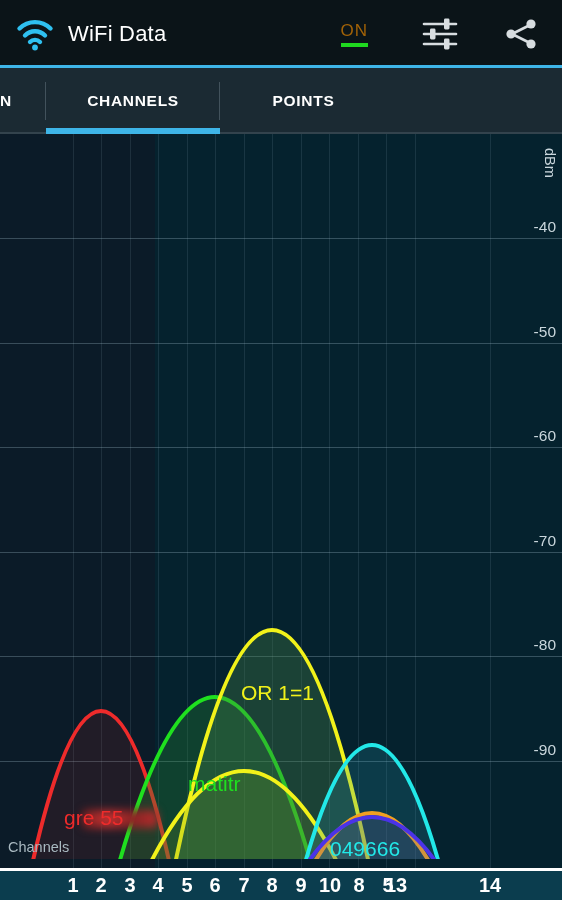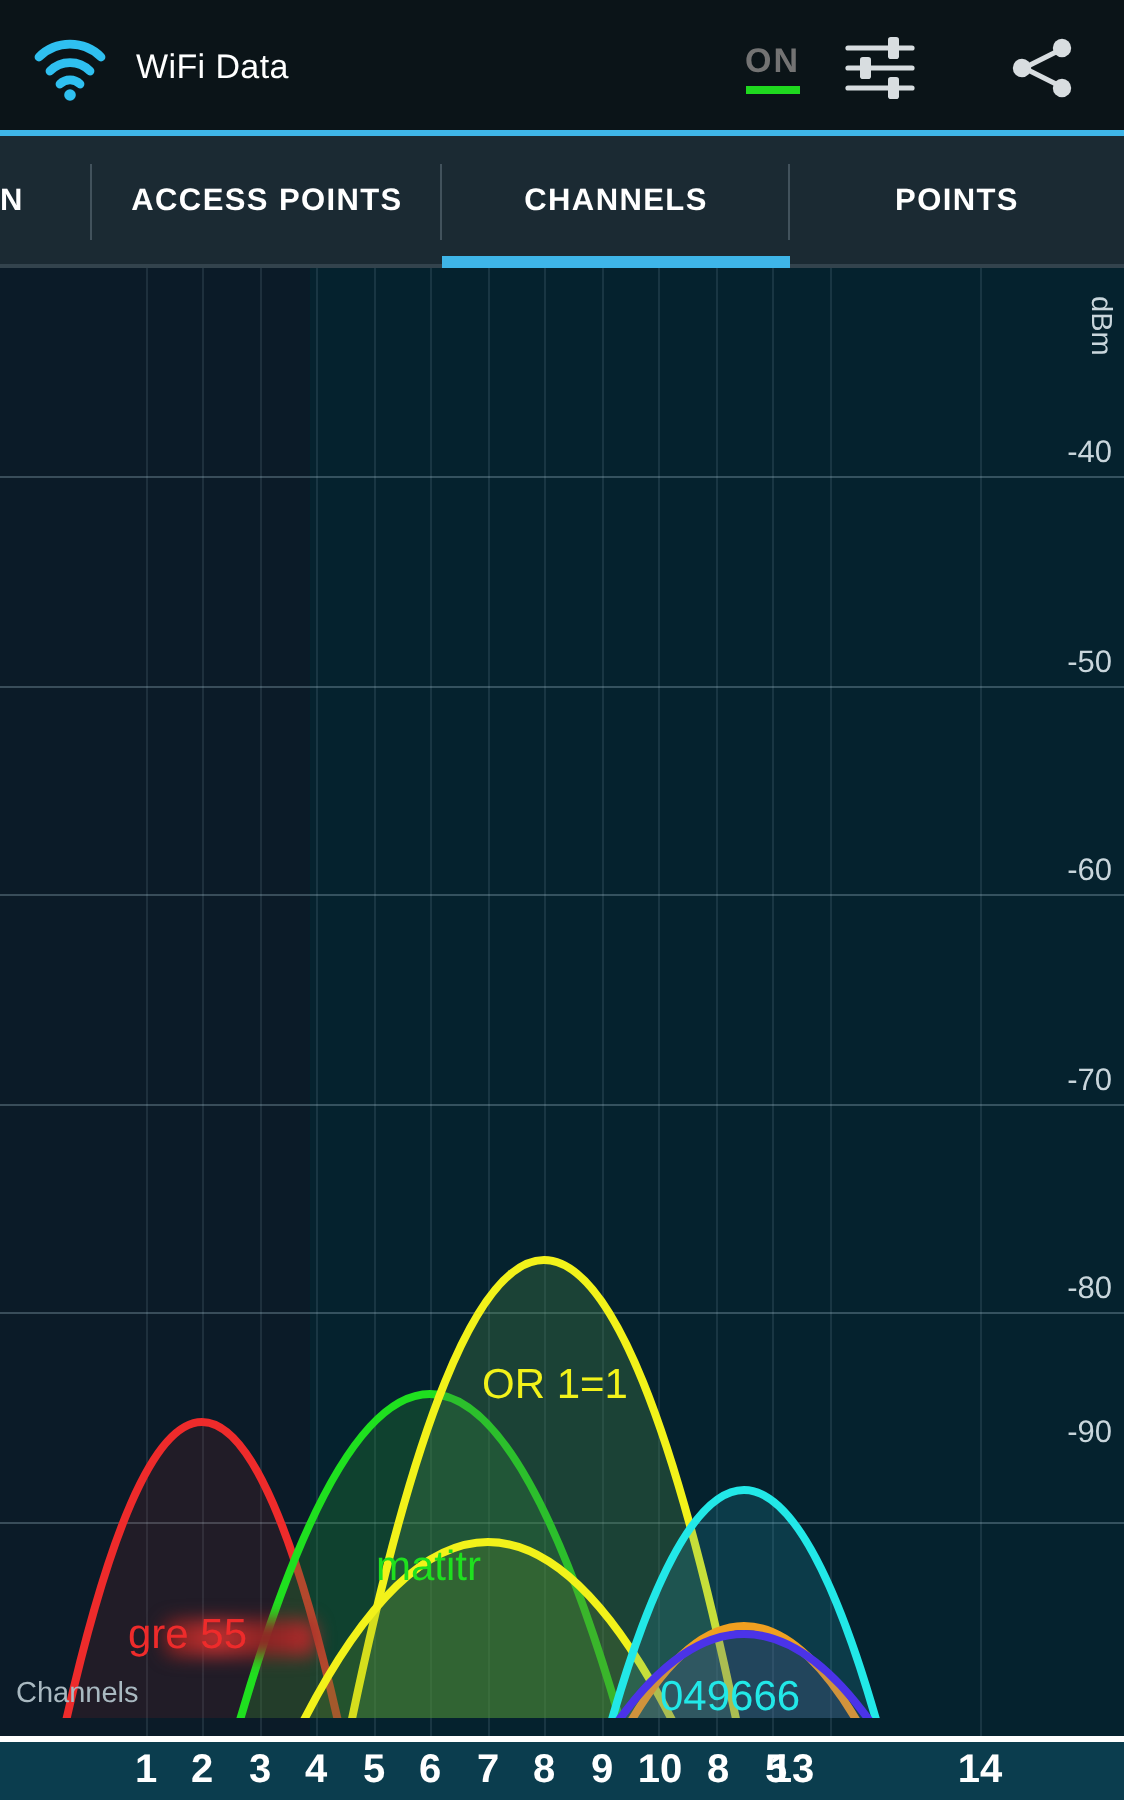--- a/index.html
+++ b/index.html
@@ -17,27 +17,27 @@
     width: 562px; height: 68px;
     background: #0b1418;
     display: flex; align-items: center;
   }
   .titlebar::after {
     content: ""; position: absolute; left: 0; bottom: 0;
     width: 100%; height: 3px; background: #3eb5e8;
   }
   .wifi-icon { margin-left: 16px; width: 38px; height: 34px; position: relative; flex: 0 0 auto; }
   .app-title {
-    color: #ffffff; font-size: 17px; margin-left: 14px;
+    color: #ffffff; font-size: 22px; margin-left: 14px;
     letter-spacing: .2px; font-weight: 400; white-space: nowrap;
   }
   .tb-spacer { flex: 1 1 auto; }
   .on-btn {
-    position: relative; color: #737373; font-size: 17px; font-weight: bold;
-    letter-spacing: 1px; padding-bottom: 6px; margin-right: 20px;
+    position: relative; color: #a16207; font-size: 17px; font-weight: normal;
+    letter-spacing: 1px; padding-bottom: 6px; margin-right: 52px;
   }
   .on-btn .underline {
     position: absolute; left: 0; bottom: 0; width: 100%; height: 4px;
     background: #1fd81f;
   }
   .settings-icon { width: 40px; height: 36px; margin-right: 42px; }
   .share-icon { width: 38px; height: 34px; margin-right: 22px; }
 
   
   .tabbar {
@@ -182,24 +182,20 @@
           <circle cx="29" cy="7" r="4.6"></circle>
           <circle cx="29" cy="27" r="4.6"></circle>
         </g>
       </svg>
     </div>
   </div>
 
   <div class="tabbar">
     <div class="tab tab-partial">
       <span>N</span>
-      <span class="divider"></span>
-    </div>
-    <div class="tab tab-ap">
-      <span>ACCESS POINTS</span>
       <span class="divider"></span>
     </div>
     <div class="tab tab-ch active">
       <span>CHANNELS</span>
       <span class="divider"></span>
       <span class="indicator"></span>
     </div>
     <div class="tab tab-sig">
       <span>POINTS</span>
     </div>
@@ -262,21 +258,21 @@
     <div class="ap-label" style="left:188px; top:638px; color:#1fe01f;">matitr</div>
     <div class="ap-label" style="left:241px; top:547px; color:#f2f21a;">OR 1=1</div>
     <div class="ap-label" style="left:330px; top:703px; color:#22e8e8;">049666</div>
 
     <div class="yaxis-title">dBm</div>
     <div class="ytick" style="top:104px">-40</div>
     <div class="ytick" style="top:209px">-50</div>
     <div class="ytick" style="top:313px">-60</div>
     <div class="ytick" style="top:418px">-70</div>
     <div class="ytick" style="top:522px">-80</div>
-    <div class="ytick" style="top:594px">-90</div>
+    <div class="ytick" style="top:627px">-90</div>
 
     <div class="xaxis-title">Channels</div>
   </div>
 
   <div class="axis-strip">
     <div class="xlabel" style="left:73px">1</div>
     <div class="xlabel" style="left:101px">2</div>
     <div class="xlabel" style="left:130px">3</div>
     <div class="xlabel" style="left:158px">4</div>
     <div class="xlabel" style="left:187px">5</div>

